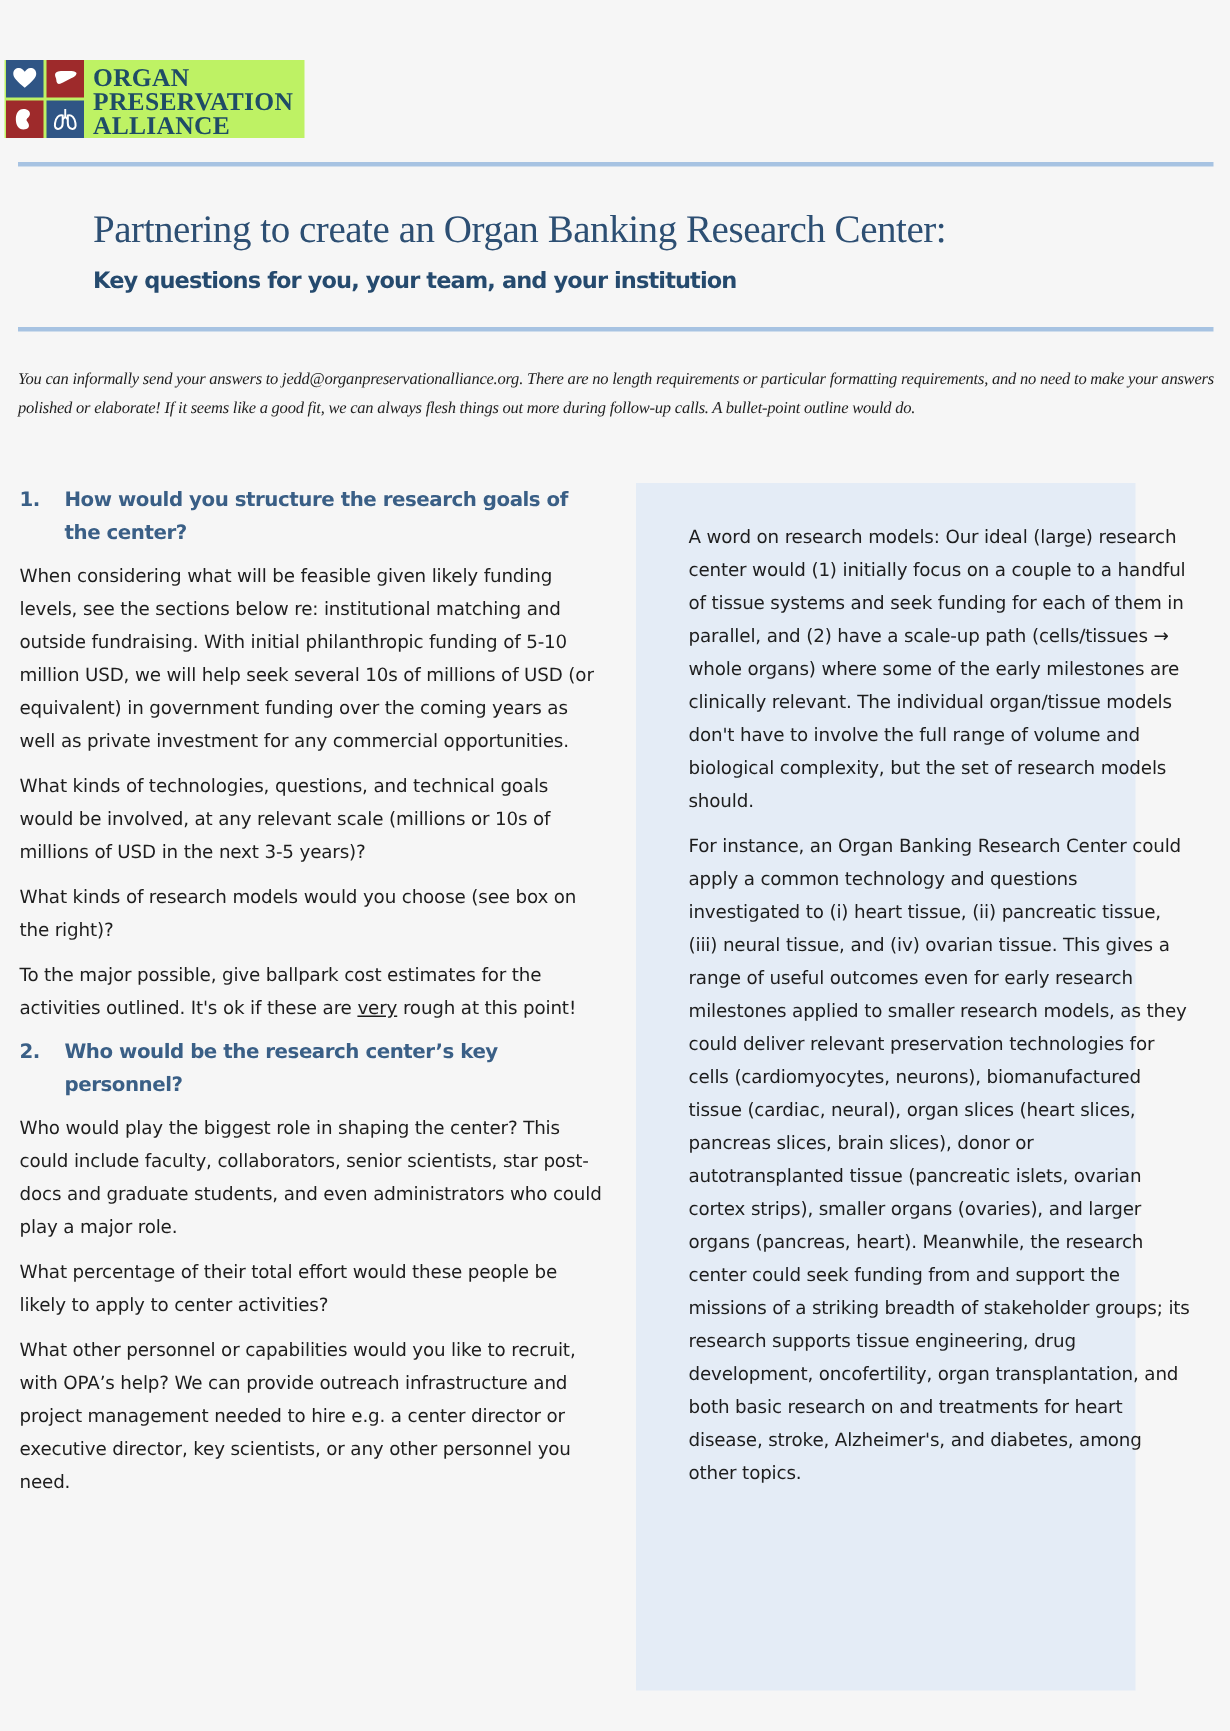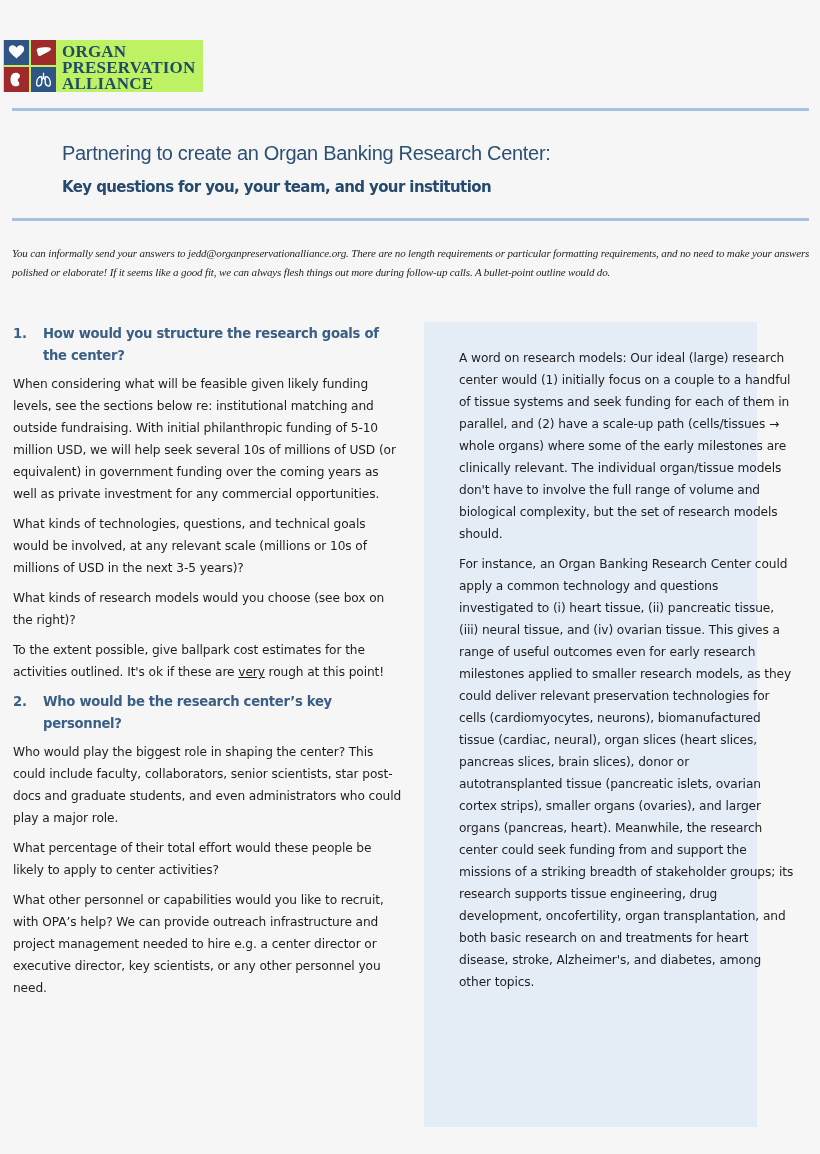--- a/index.html
+++ b/index.html
@@ -47,22 +47,22 @@
       position: absolute; left: 12px; width: 797px; height: 3px;
       background: #a7c3e2;
     }
     .rule.top { top: 108px; }
     .rule.bottom { top: 218px; }
 
     .title-block {
       position: absolute; left: 62px; top: 136px; width: 740px;
     }
     .title-line1 {
-      font-family: Liberation Sans, sans-serif;
-      font-size: 20px;
+      font-family: Liberation Serif, serif;
+      font-size: 26px;
       color: #2d4f73;
       letter-spacing: -0.3px;
       line-height: 34px;
       white-space: nowrap;
     }
     .title-line2 {
       font-family: "DejaVu Sans", sans-serif;
       font-weight: bold;
       font-size: 15px;
       color: #254a6e;
@@ -161,21 +161,21 @@
 <div class="intro">You can informally send your answers to jedd@organpreservationalliance.org. There are no length requirements or particular formatting requirements, and no need to make your answers polished or elaborate! If it seems like a good fit, we can always flesh things out more during follow-up calls. A bullet-point outline would do.</div>
 
 <div class="left-col">
   <div class="q-heading">
     <span class="num">1.</span>
     <span class="txt">How would you structure the research goals of the center?</span>
   </div>
   <p class="para">When considering what will be feasible given likely funding levels, see the sections below re: institutional matching and outside fundraising. With initial philanthropic funding of 5-10 million USD, we will help seek several 10s of millions of USD (or equivalent) in government funding over the coming years as well as private investment for any commercial opportunities.</p>
   <p class="para">What kinds of technologies, questions, and technical goals would be involved, at any relevant scale (millions or 10s of millions of USD in the next 3-5 years)?</p>
   <p class="para">What kinds of research models would you choose (see box on the right)?</p>
-  <p class="para"><span>To the extent possible, give ballpark cost estimates for the activities outlined. It's ok if these are </span><u>very</u><span> rough at this point!</span></p>
+  <p class="para"><span>To the major possible, give ballpark cost estimates for the activities outlined. It's ok if these are </span><u>very</u><span> rough at this point!</span></p>
 
   <div class="q-heading">
     <span class="num">2.</span>
     <span class="txt">Who would be the research center’s key personnel?</span>
   </div>
   <p class="para">Who would play the biggest role in shaping the center? This could include faculty, collaborators, senior scientists, star post-docs and graduate students, and even administrators who could play a major role.</p>
   <p class="para">What percentage of their total effort would these people be likely to apply to center activities?</p>
   <p class="para">What other personnel or capabilities would you like to recruit, with OPA’s help? We can provide outreach infrastructure and project management needed to hire e.g. a center director or executive director, key scientists, or any other personnel you need.</p>
 </div>
 

